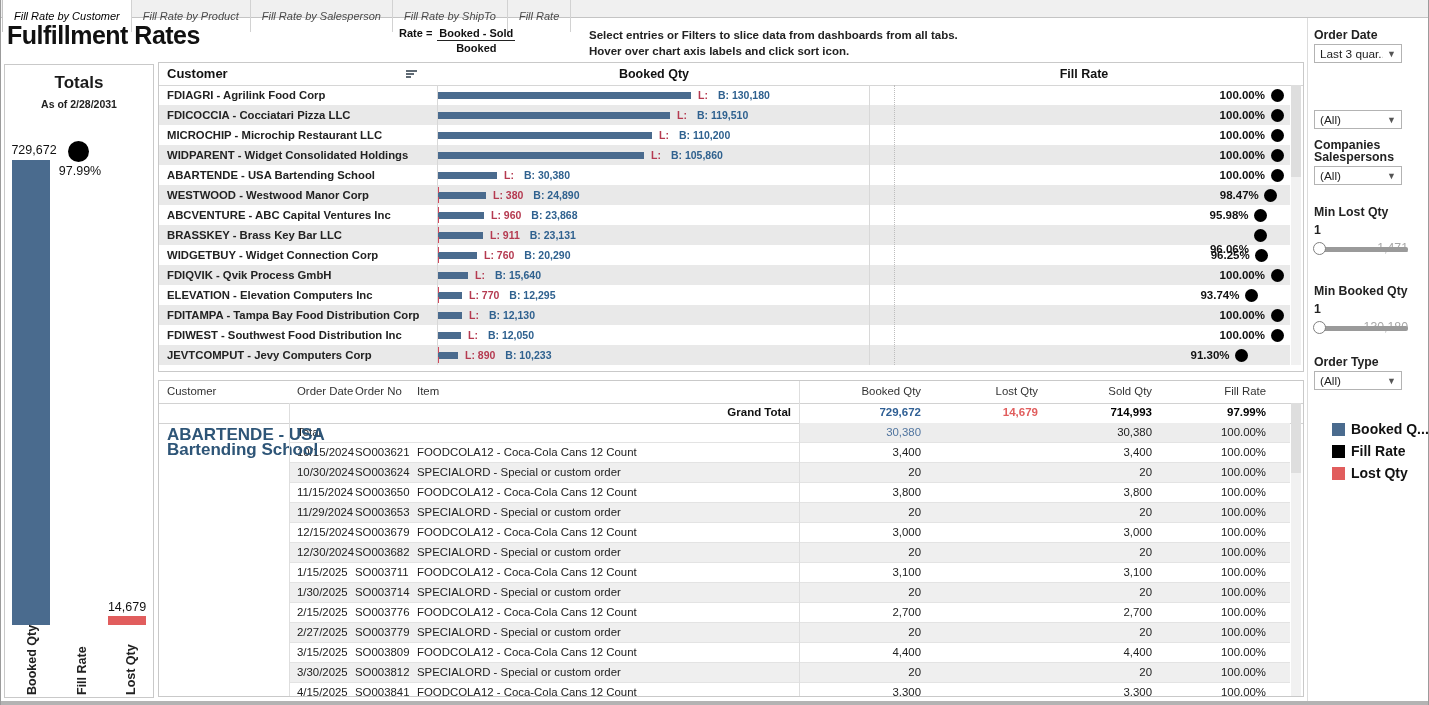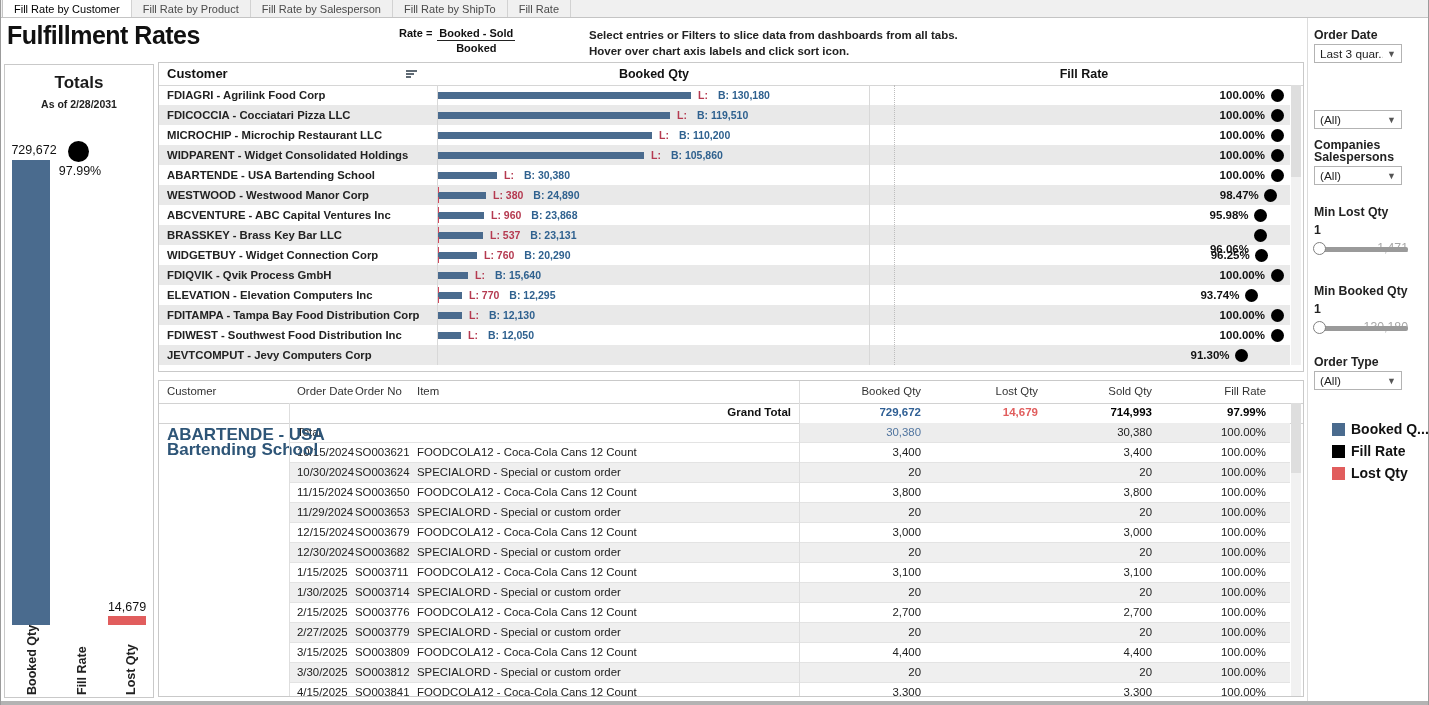--- a/index.html
+++ b/index.html
@@ -8,22 +8,22 @@
     font-family:"Liberation Sans",sans-serif;color:#222;
     border-left:1px solid #9b9b9b;border-right:1px solid #9b9b9b;box-sizing:border-box;
   }
   :root{
     --bar-blue:#4a6b8e; --lost-red:#e15d5d; --l-text:#b53a50; --b-text:#2f618f;
     --stripe-up:#e9e9e9; --stripe-dn:#efefef; --panel-bd:#c9c9c9;
   }
   
   .tabbar{position:absolute;left:0;top:0;width:1429px;height:18px;background:#f0f0f0;
     border-bottom:1px solid #c4c4c4;display:flex;padding-left:2px;box-sizing:border-box;}
-  .tab{display:flex;align-items:center;padding:1px 11px;font-size:11px;color:#4a4a4a;
-    border-right:1px solid #d2d2d2;white-space:nowrap;cursor:default;}
+  .tab{display:flex;align-items:center;padding:16px 11px;font-size:11px;color:#4a4a4a;
+    border-right:1px solid #d2d2d2;white-space:nowrap;cursor:default;font-style:italic;}
   .tab.active{background:#fff;color:#000;border-left:1px solid #c4c4c4;margin-left:-1px;}
   
   .page-title{position:absolute;left:6px;top:21px;font-size:25px;font-weight:700;color:#111;letter-spacing:-0.5px;}
   .formula{position:absolute;left:398px;top:27px;display:flex;align-items:flex-start;font-size:11px;font-weight:700;color:#111;}
   .formula .frac{display:inline-block;text-align:center;margin-left:5px;}
   .formula .num{display:block;border-bottom:1px solid #222;padding:0 2px 1px;}
   .formula .den{display:block;padding-top:1px;}
   .instructions{position:absolute;left:588px;top:27px;font-size:11.5px;font-weight:700;color:#222;line-height:16px;}
   .right-sep{position:absolute;left:1306px;top:18px;width:1px;height:687px;background:#dcdcdc;}
   .window-bottom{position:absolute;left:0;bottom:0;width:1429px;height:4px;background:#b3b3b3;}
@@ -249,21 +249,21 @@
     <div class="c-fill">
       <span class="f-pct" style="right: 40.4016px;">95.98%</span>
       <span class="f-dot" style="left: 385.098px;"></span>
     </div>
   </div>
       <div class="crow stripe">
     <div class="c-label">BRASSKEY  -  Brass Key Bar LLC</div>
     <div class="c-bars">
       <div class="lost-tick"></div>
       <div class="bar" style="width: 45px;"></div>
-      <span class="l-label">L: 537</span>
+      <span class="l-label">L: 911</span>
       <span class="b-label">B: 23,131</span>
     </div>
     <div class="c-fill">
       <span class="f-pct" style="right: 40.0752px; margin-top: 14px;">96.06%</span>
       <span class="f-dot" style="left: 385.425px;"></span>
     </div>
   </div>
       <div class="crow">
     <div class="c-label">WIDGETBUY  -  Widget Connection Corp</div>
     <div class="c-bars">
@@ -324,20 +324,26 @@
       <span class="l-label">L:</span>
       <span class="b-label">B: 12,050</span>
     </div>
     <div class="c-fill">
       <span class="f-pct" style="right: 24px;">100.00%</span>
       <span class="f-dot" style="left: 401.5px;"></span>
     </div>
   </div>
       <div class="crow stripe">
     <div class="c-label">JEVTCOMPUT  -  Jevy Computers Corp</div>
+    <div class="c-bars">
+      <div class="lost-tick"></div>
+      <div class="bar" style="width: 20px;"></div>
+      <span class="l-label">L: 890</span>
+      <span class="b-label">B: 10,233</span>
+    </div>
     <div class="c-fill">
       <span class="f-pct" style="right: 59.496px;">91.30%</span>
       <span class="f-dot" style="left: 366.004px;"></span>
     </div>
   </div>
     </div>
   <div class="vline" style="left:278px;"></div>
   <div class="vline" style="left:710px;"></div>
   <div class="vline dotted" style="left:735px;"></div>
   <div class="scrollbar" style="left:1132px;top:22px;height:280px;">

